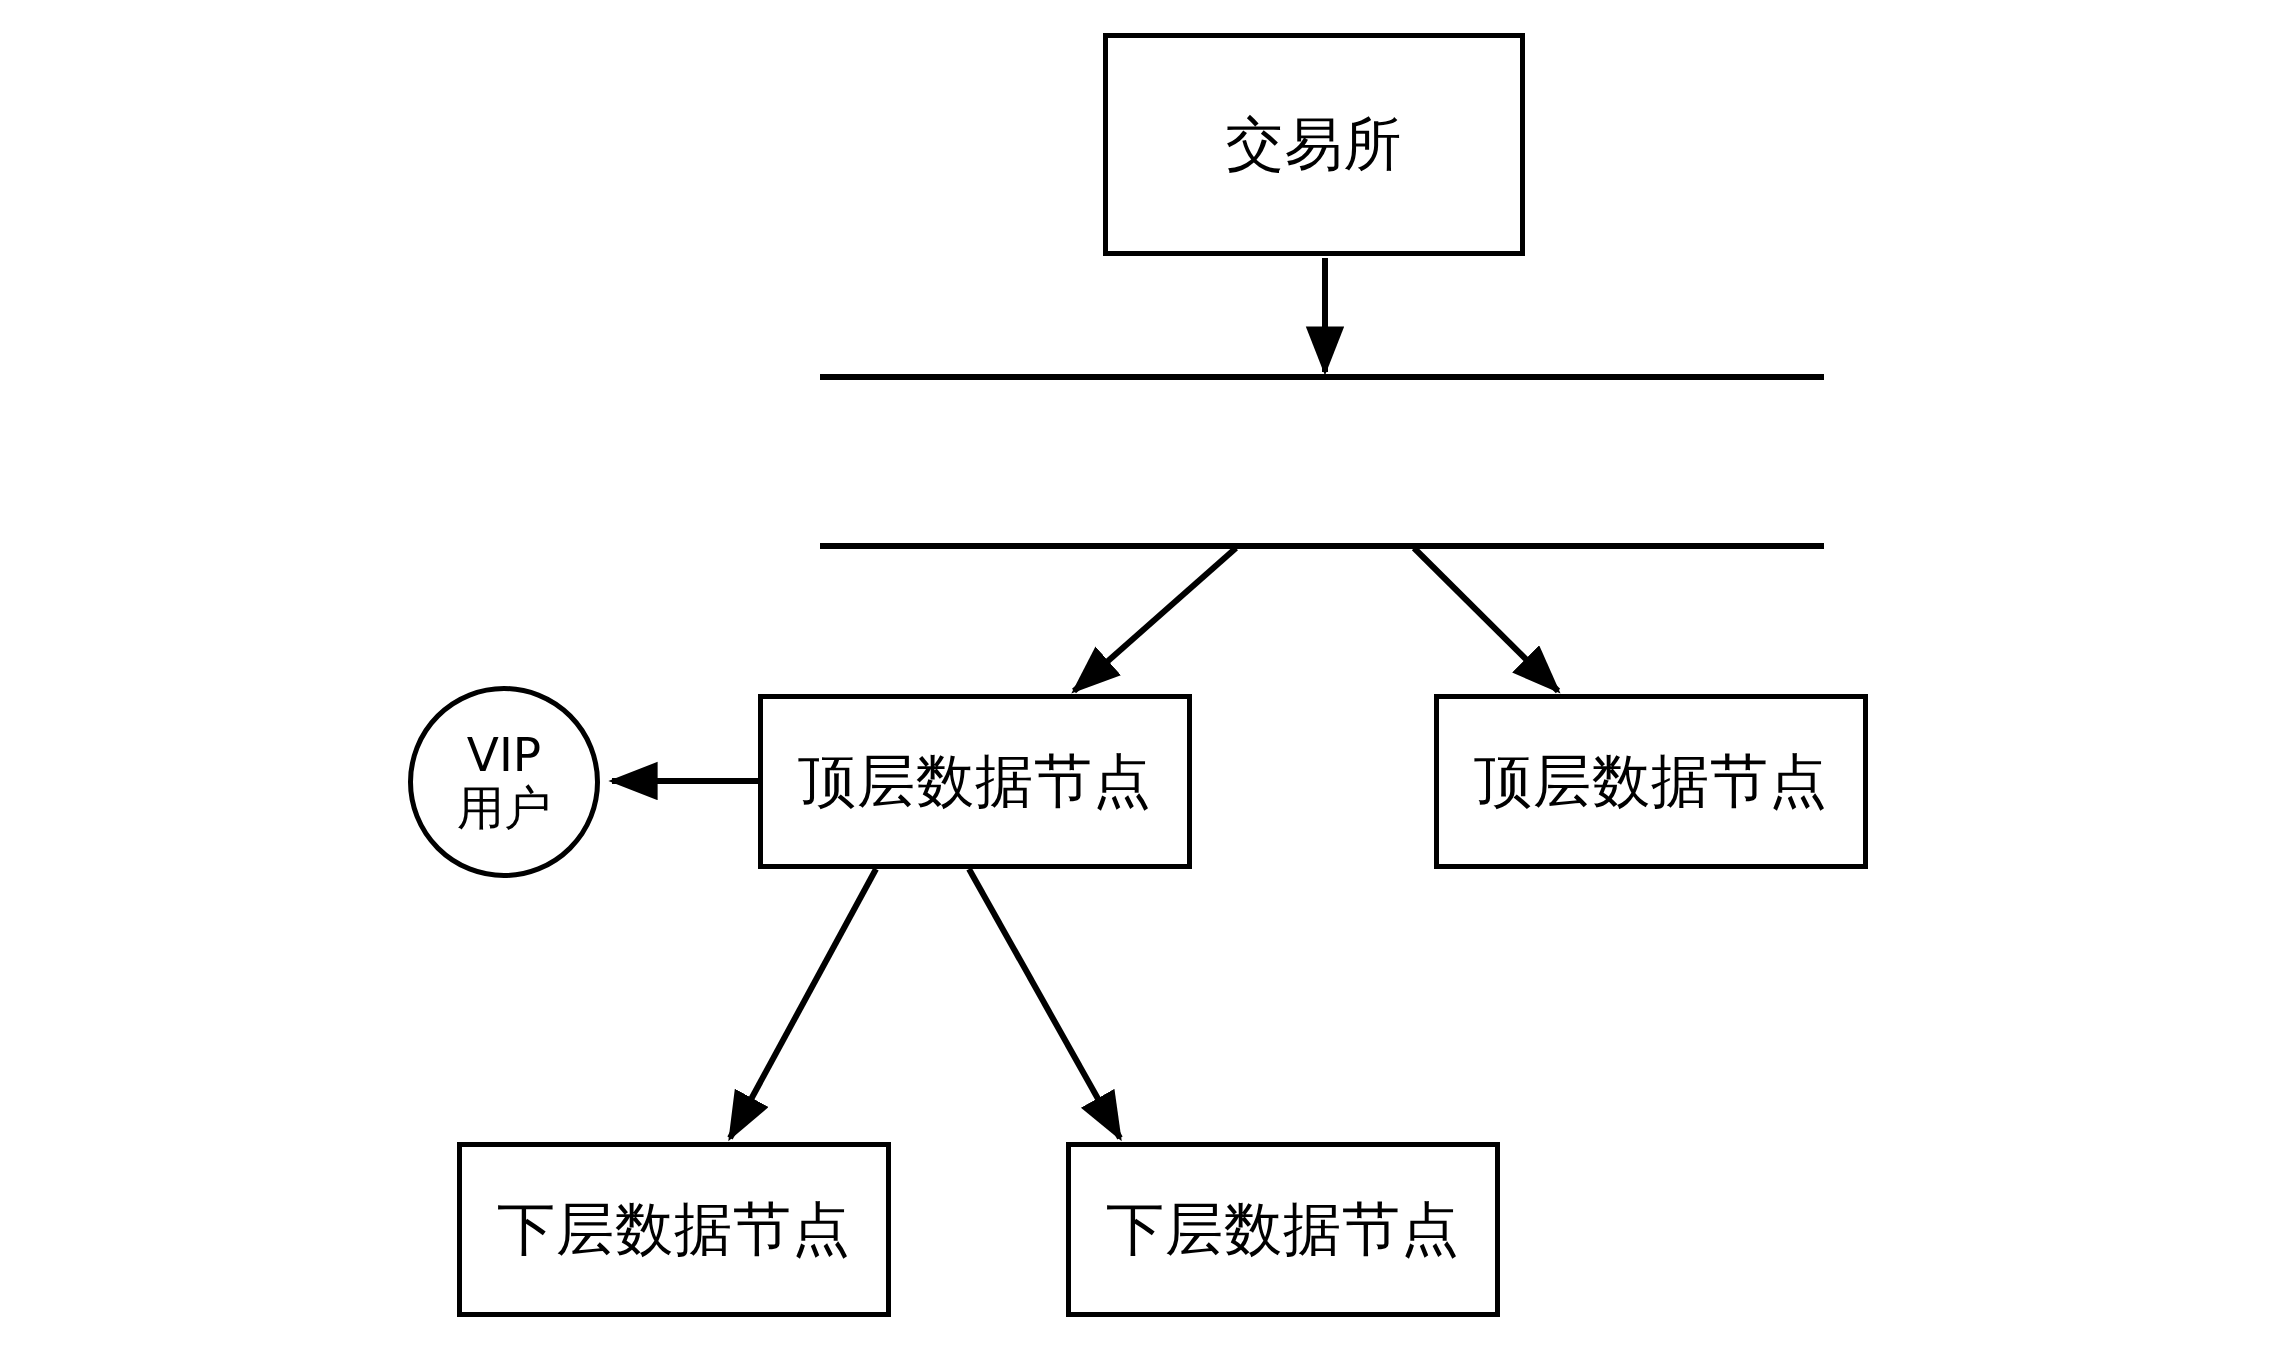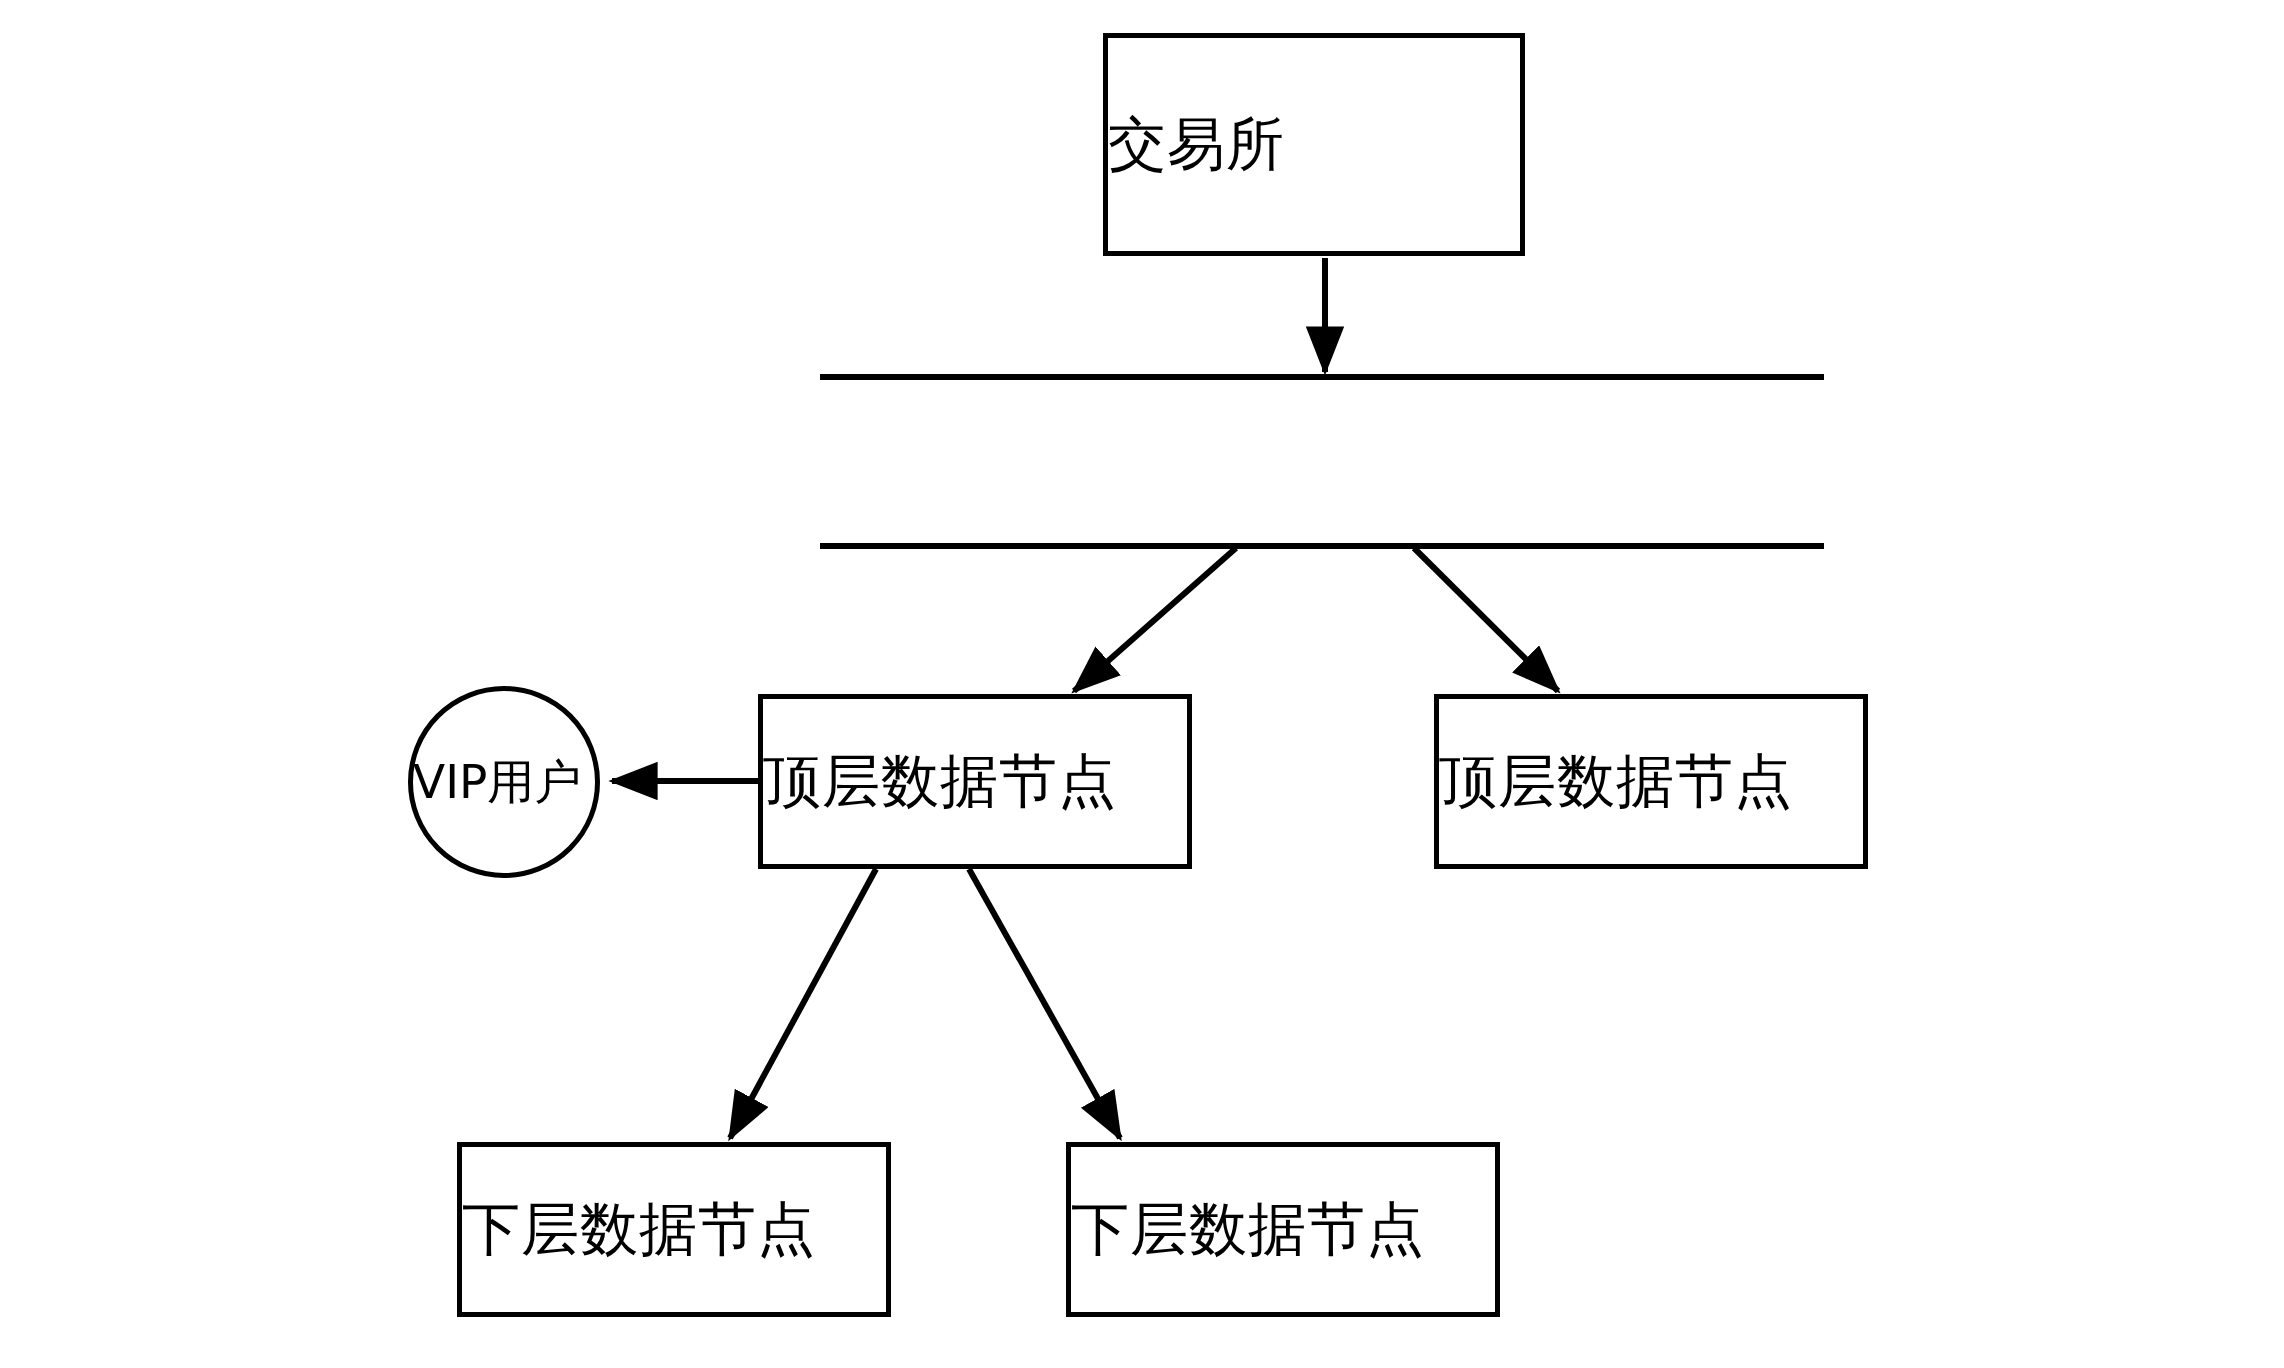--- a/index.html
+++ b/index.html
@@ -25,28 +25,30 @@
     top: 0;
     width: 2284px;
     height: 1368px;
     pointer-events: none;
   }
   .node {
     position: absolute;
     box-sizing: border-box;
     display: flex;
     align-items: center;
+    justify-content: center;
     background: #ffffff;
   }
   .node-rect {
     border: 5px solid #000000;
   }
   .node-circle {
     border: 5px solid #000000;
     border-radius: 50%;
+    flex-direction: column;
     line-height: 1.12;
   }
   .node-label {
     color: #000000;
     font-size: 58px;
     letter-spacing: 1px;
     white-space: nowrap;
     text-align: center;
   }
   .node-label.small {

